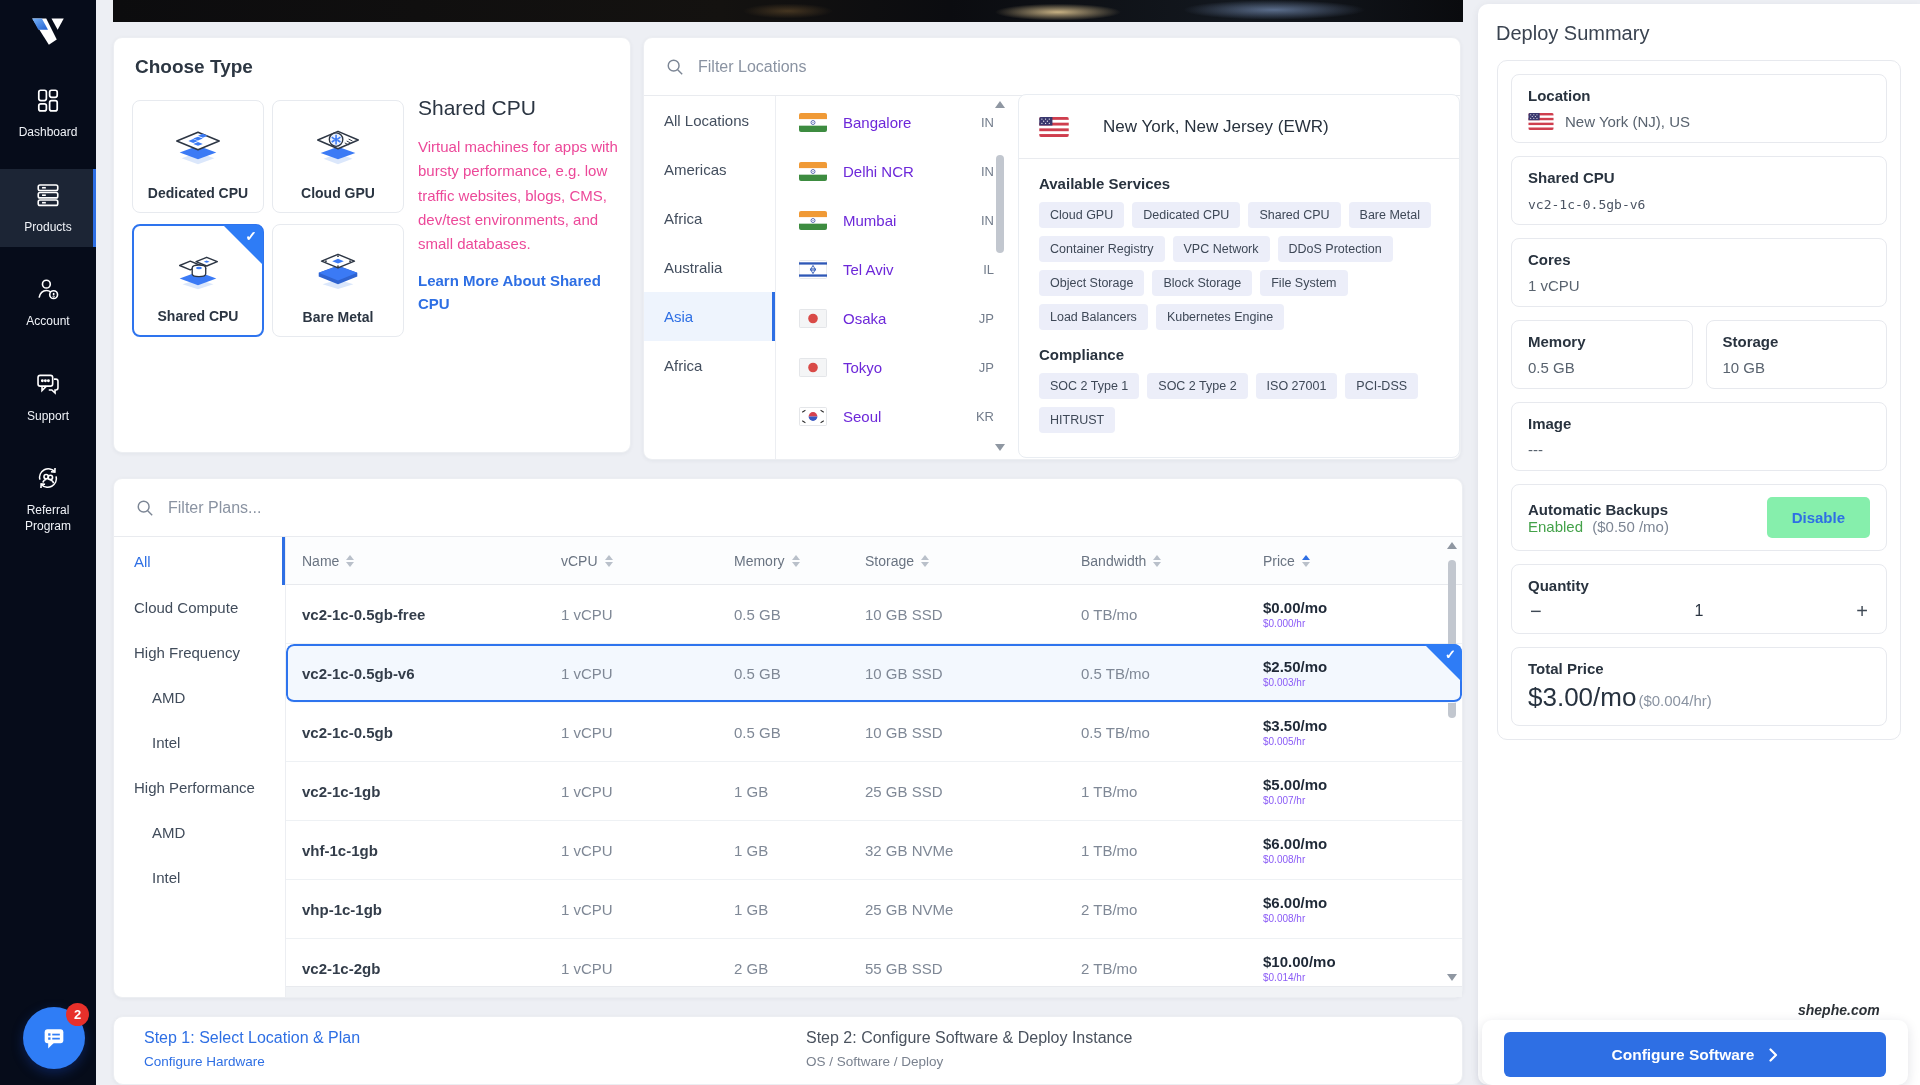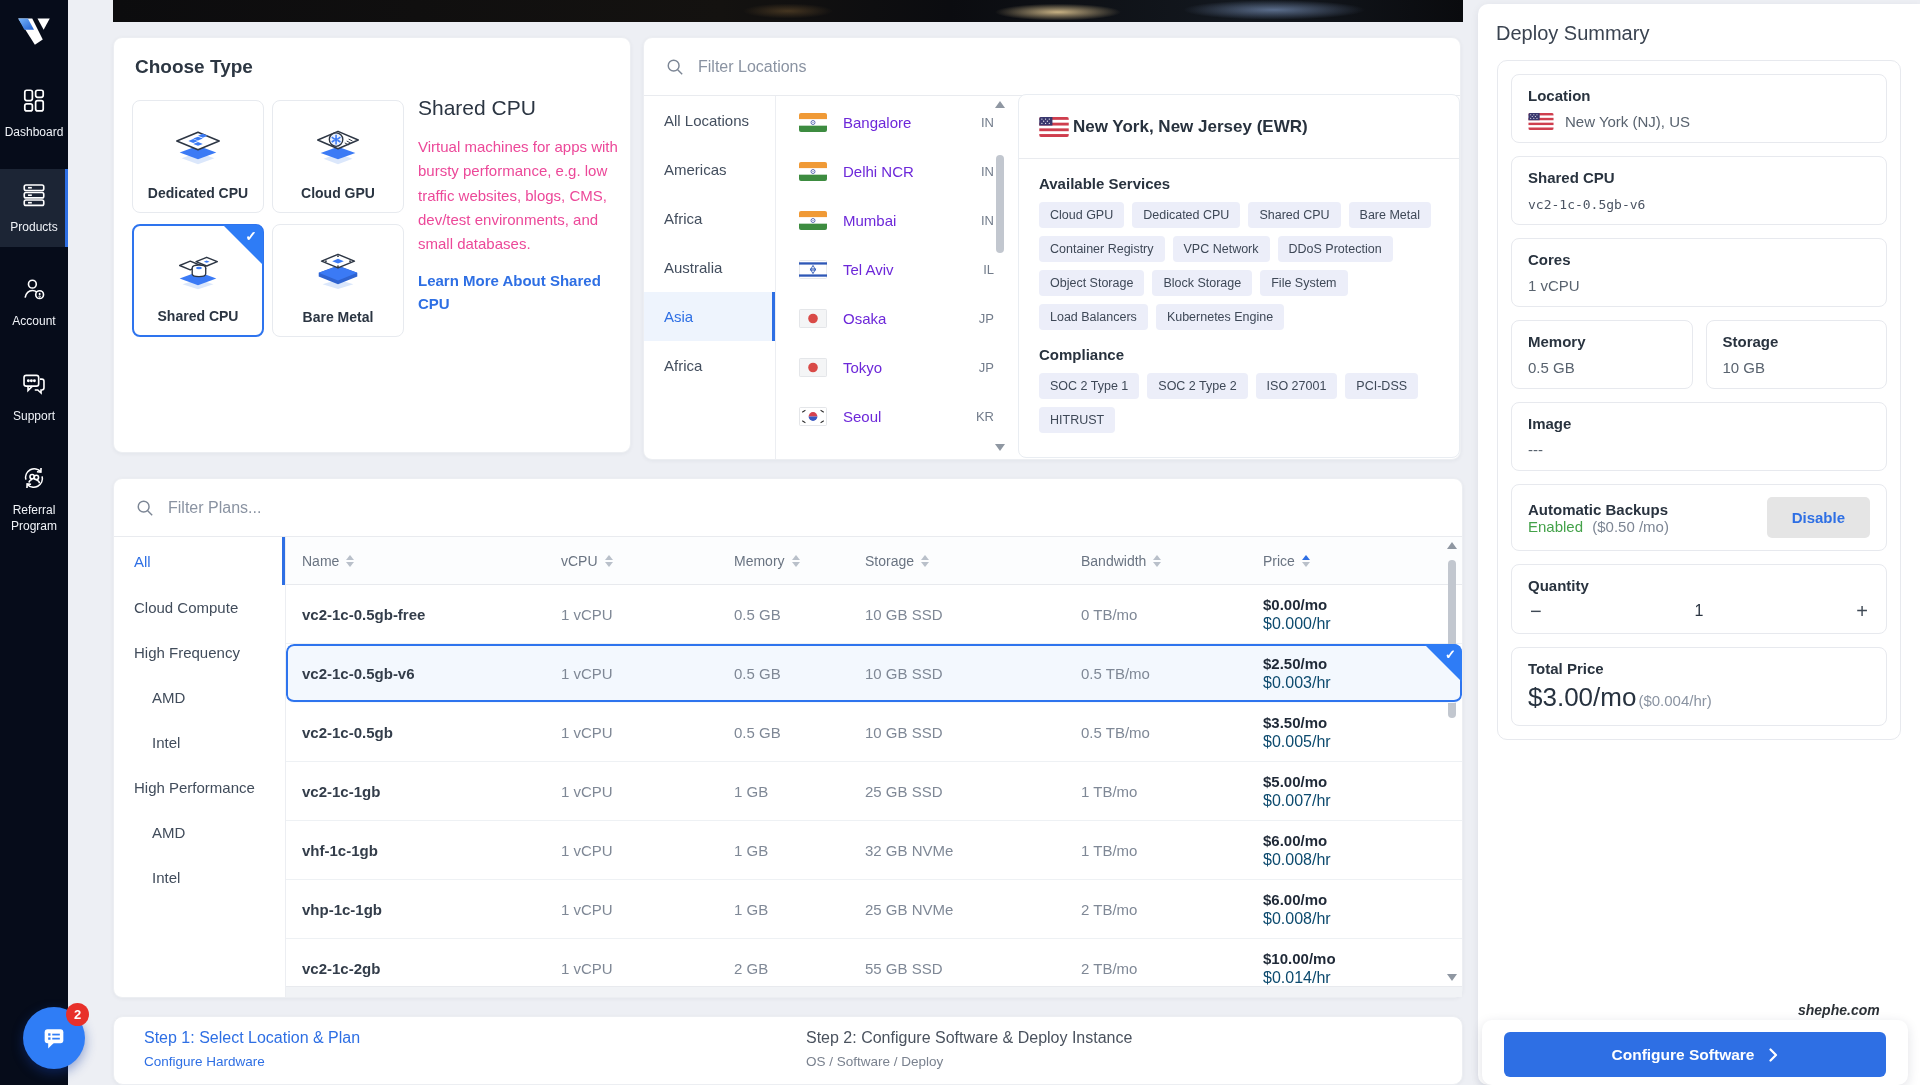--- a/index.html
+++ b/index.html
@@ -1,21 +1,21 @@
 <!DOCTYPE html>
 <html><head>
 <meta charset="utf-8">
 <style>
   * { margin:0; padding:0; box-sizing:border-box; }
   html,body { width:1920px; height:1085px; overflow:hidden; background:#edeff4;
               font-family:"Liberation Sans",sans-serif; -webkit-font-smoothing:antialiased; }
   #app { position:relative; width:1920px; height:1085px; }
 
   
-  #sidebar { position:absolute; left:0; top:0; width:68px; height:1085px; background:#060c1a; z-index:10; }
+  #sidebar { position:absolute; left:0; top:0; width:96px; height:1085px; background:#060c1a; z-index:10; }
   .logo { display:flex; justify-content:center; padding-top:10px; cursor:pointer; }
   #sidebar-nav { margin-top:28px; }
   .nav-item { position:relative; display:flex; flex-direction:column; align-items:center; gap:8px;
               padding:13px 2px 12px; margin-bottom:16px; cursor:pointer; }
   .nav-item .lbl { font-size:12px; color:#f0f3f8; text-align:center; line-height:1.3; }
   .nav-item.active { background:#1c2535; }
   .nav-item.active::after { content:""; position:absolute; right:0; top:0; bottom:0; width:3px; background:#2e6fe4; }
   .chat-fab { position:absolute; left:23px; bottom:16px; width:62px; height:62px; border-radius:50%;
               background:#2f7df6; display:flex; align-items:center; justify-content:center;
               box-shadow:0 4px 12px rgba(20,60,160,.45); cursor:pointer; }
@@ -81,21 +81,21 @@
   .sb-arrow.up { border-bottom:7px solid #8f97a2; }
   .sb-arrow.down { border-top:7px solid #8f97a2; margin-top:auto; }
   .sb-thumb { position:absolute; left:2px; width:8px; border-radius:4px; background:#c2c7cf; cursor:pointer; }
   .loc-sb { left:350px; top:5px; bottom:8px; }
   .loc-sb .sb-thumb { top:54px; height:98px; }
 
   .ny-panel { position:absolute; left:374px; top:-2px; width:442px; height:364px; background:#fff;
               border:1px solid #e9edf2; border-radius:8px; }
   .ny-head { height:64px; display:flex; align-items:center; padding-left:20px; border-bottom:1px solid #e9ebef; }
   .ny-head .flag svg { display:block; width:30px; height:20px; border-radius:2px; }
-  .ny-head h3 { margin-left:4px; font-size:17px; font-weight:700; color:#28323e; }
+  .ny-head h3 { margin-left:34px; font-size:17px; font-weight:400; color:#28323e; }
   .ny-body { padding:16px 20px; }
   .sec-label { font-size:15px; font-weight:700; color:#28323e; margin-bottom:10px; }
   .chips { display:flex; flex-wrap:wrap; gap:8px; margin-bottom:16px; }
   .chip { background:#ecEEf9; background:#eceef9; color:#3e4857; font-size:12.5px; padding:6px 11px;
           border-radius:4px; white-space:nowrap; }
 
   
   .plans-card { left:113px; top:478px; width:1350px; height:520px; }
   .plans-body { position:absolute; left:0; right:0; top:58px; bottom:0; }
   .cat-col { position:absolute; left:0; top:0; width:172px; height:100%; border-right:1px solid #eceef2; }
@@ -110,21 +110,21 @@
   .th { display:flex; align-items:center; gap:7px; font-size:14px; color:#6a7482; cursor:pointer; }
   .sort { display:inline-flex; flex-direction:column; gap:2px; }
   .tri { width:0; height:0; border-left:4px solid transparent; border-right:4px solid transparent; }
   .tri.up { border-bottom:5px solid #b9c0ca; }
   .tri.down { border-top:5px solid #b9c0ca; }
   .tri.up.on { border-bottom-color:#2e6fe4; }
   .t-row { height:59px; border-bottom:1px solid #eef1f4; cursor:pointer; position:relative; }
   .t-row .pname { font-size:15px; font-weight:700; color:#333d4a; }
   .t-row .pval { font-size:15px; color:#7f8896; }
   .price1 { font-size:15px; font-weight:700; color:#1f2937; }
-  .price2 { font-size:16px; color:#0c4a6e; margin-top:2px; }
+  .price2 { font-size:10px; color:#8b5cf6; margin-top:2px; }
   .t-row.selected { background:#f3f8fe; box-shadow:inset 0 0 0 2px #2e74ee; border-radius:8px;
                     border-bottom-color:transparent; z-index:2; }
   .t-row.selected .rcorner { position:absolute; top:0; right:0; width:38px; height:38px; background:#2e7cf6;
                     clip-path:polygon(0 0,100% 0,100% 100%); border-radius:0 8px 0 0; }
   .t-row.selected .rcorner::after { content:"✓"; position:absolute; top:3px; right:6px; color:#fff;
                     font-size:13px; font-weight:bold; }
   .table-fade { position:absolute; left:0; right:0; bottom:0; height:11px; background:#f1f3f6;
                 border-top:1px solid #e8eaee; }
   .plans-sb { right:4px; top:5px; bottom:16px; }
   .plans-sb .sb-thumb { top:18px; height:158px; }
@@ -151,21 +151,21 @@
   .bval { margin-top:9px; font-size:15px; color:#59636f; }
   .loc-val { display:flex; align-items:center; gap:11px; }
   .loc-val .flag svg { display:block; width:26px; height:17px; border-radius:2px; }
   .mono { font-family:"DejaVu Sans Mono",monospace; font-size:13px; color:#4a5362; margin-top:11px; }
   .half-row { display:grid; grid-template-columns:1fr 1fr; gap:13px; margin-bottom:13px; }
   .half-row .box { margin-bottom:0; }
   .bk-box { display:flex; justify-content:space-between; align-items:center; }
   .bk-status { font-size:15px; }
   .bk-status .enabled { color:#44a24a; }
   .bk-status .bprice { color:#7d8694; margin-left:5px; }
-  .disable-btn { background:#e5e5e5; color:#2e6fe4; font-weight:700; font-size:15px; border:none;
+  .disable-btn { background:#86efac; color:#2e6fe4; font-weight:700; font-size:15px; border:none;
                  padding:12px 25px; border-radius:5px; cursor:pointer; font-family:inherit; }
   .qrow { display:flex; justify-content:space-between; align-items:center; margin-top:7px; padding:0 2px; }
   .qbtn { font-size:20px; color:#3f4955; background:none; border:none; cursor:pointer; line-height:1;
           font-family:inherit; }
   .qval { font-size:16px; color:#2b3542; }
   .trow { display:flex; align-items:baseline; gap:2px; margin-top:5px; }
   .tbig { font-size:26px; color:#27323f; }
   .thr { font-size:15px; color:#8b94a2; }
 
   .deploy-bar { position:absolute; left:1482px; top:1020px; width:426px; height:65px; background:#fff;

